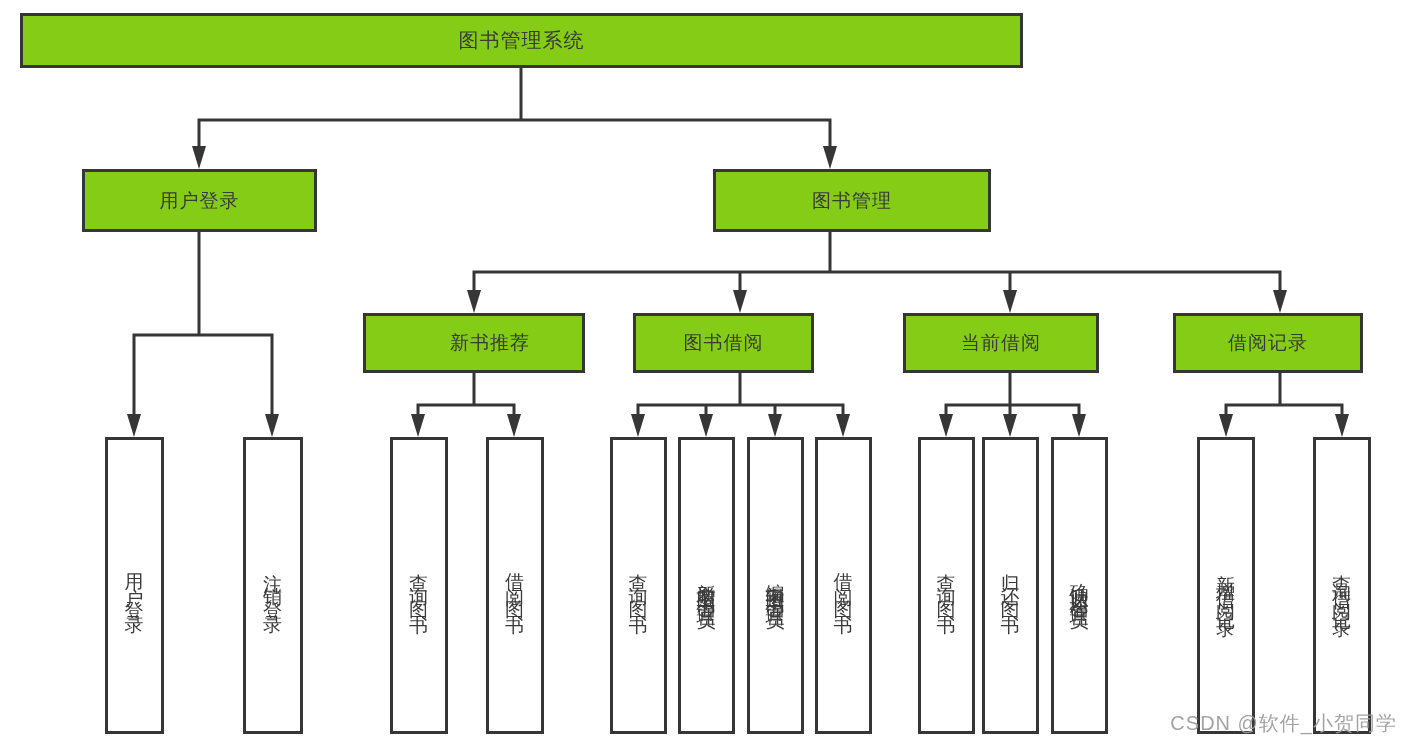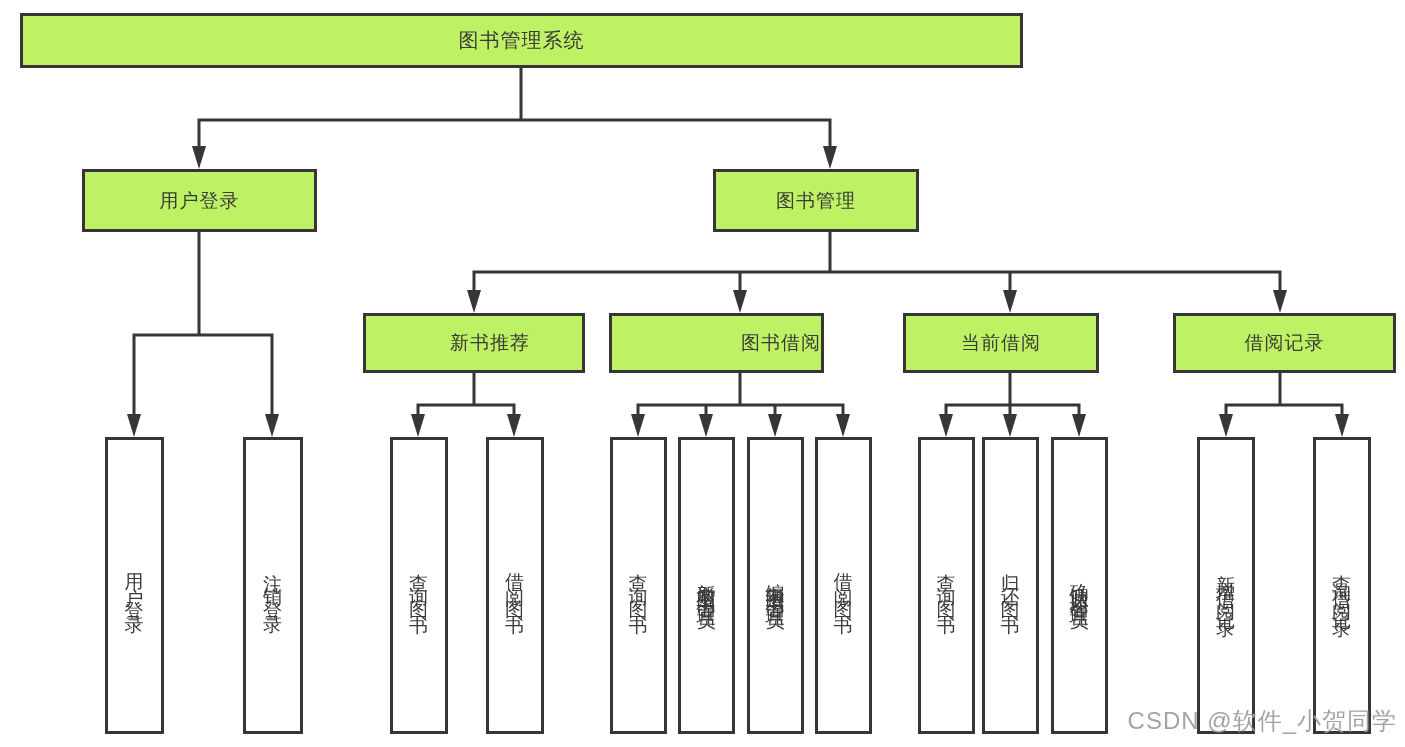--- a/index.html
+++ b/index.html
@@ -15,21 +15,21 @@
     background: #ffffff;
     overflow: hidden;
   }
   .connectors {
     position: absolute;
     left: 0; top: 0;
     width: 1405px; height: 747px;
   }
   .node {
     position: absolute;
-    background: #bef264;
+    background: #84cc16;
     border: 3px solid #363636;
     display: flex;
     align-items: center;
     justify-content: center;
     font-size: 19px;
     color: #3a3a3a;
     letter-spacing: 1px;
   }
   .node.root { font-size: 20px; }
   .leaf {
@@ -44,44 +44,44 @@
     writing-mode: vertical-rl;
     text-orientation: mixed;
     font-size: 19px;
     color: #3a3a3a;
     line-height: 1;
     white-space: nowrap;
   }
   
   #n-root      { left: 20px;   top: 13px;  width: 1003px; height: 55px; }
   #n-login     { left: 82px;   top: 169px; width: 235px;  height: 63px; }
-  #n-bookmgmt  { left: 713px;  top: 169px; width: 206px;  height: 63px; }
+  #n-bookmgmt  { left: 713px;  top: 169px; width: 278px;  height: 63px; }
   #n-newbook   { left: 363px;  top: 313px; width: 222px;  height: 60px; padding-left: 32px; }
-  #n-borrow    { left: 609px;  top: 313px; width: 215px;  height: 60px; justify-content: flex-end; }
+  #n-borrow    { left: 633px;  top: 313px; width: 181px;  height: 60px; }
   #n-current   { left: 903px;  top: 313px; width: 196px;  height: 60px; }
-  #n-records   { left: 1173px; top: 313px; width: 223px;  height: 60px; }
+  #n-records   { left: 1173px; top: 313px; width: 190px;  height: 60px; }
   .leaf { top: 437px; height: 297px; }
   #l-login-1   { left: 105px;  width: 59px; }
   #l-login-2   { left: 243px;  width: 60px; }
   #l-newbook-1 { left: 390px;  width: 58px; }
   #l-newbook-2 { left: 486px;  width: 58px; }
   #l-borrow-1  { left: 610px;  width: 57px; }
   #l-borrow-2  { left: 678px;  width: 57px; }
   #l-borrow-3  { left: 747px;  width: 57px; }
   #l-borrow-4  { left: 815px;  width: 57px; }
   #l-current-1 { left: 918px;  width: 57px; }
   #l-current-2 { left: 982px;  width: 57px; }
   #l-current-3 { left: 1051px; width: 57px; }
   #l-records-1 { left: 1197px; width: 58px; }
   #l-records-2 { left: 1313px; width: 58px; }
   .watermark {
     position: absolute;
     right: 8px;
     bottom: 10px;
-    font-size: 24px;
+    font-size: 20px;
     color: rgba(158,158,158,0.95);
     letter-spacing: 1px;
     z-index: 10;
   }
 </style>
 </head>
 <body>
 
 <div class="canvas">
 

